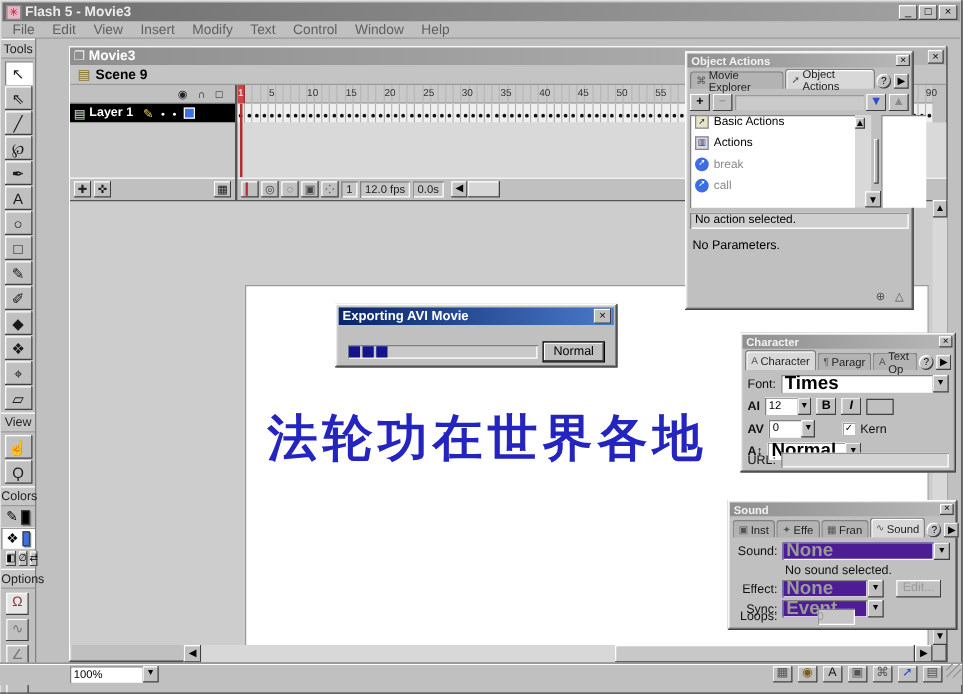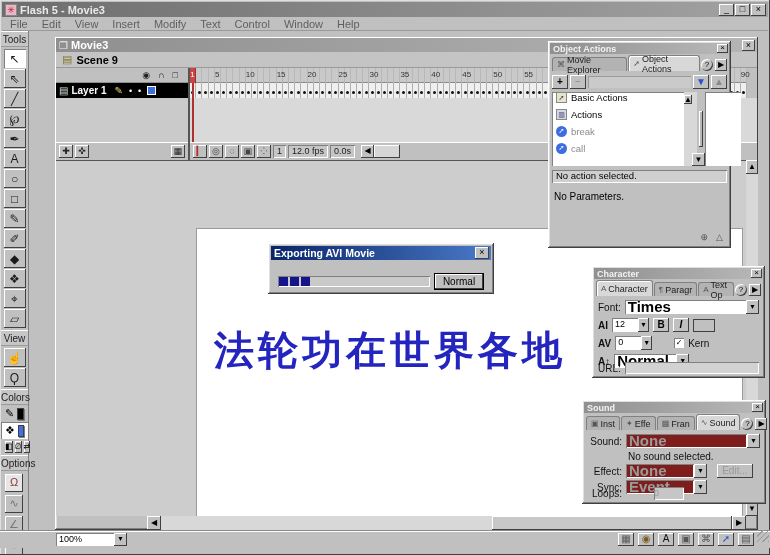--- a/index.html
+++ b/index.html
@@ -143,21 +143,21 @@
   .tab.sel { height:16px; background:#d8d8d8; box-shadow: inset 1px 1px 0 #fff; }
   .tab .tab-ico { font-size:8px; color:#555; }
   .tab-aux { margin-left:auto; display:flex; gap:2px; align-items:center; padding-right:2px; }
   .aux-btn { width:12px; height:12px; background:#c0c0c0; border-radius:50%;
     font-size:8px; line-height:11px; text-align:center; }
   .aux-btn.sq { border-radius:0; }
   .frow { display:flex; align-items:center; gap:4px; }
   .flabel { font-size:10px; color:#111; }
   .combo { display:flex; height:14px; }
   .combo .c-field { background:#fff; font-size:15px; line-height:13px; padding-left:3px; overflow:hidden; white-space:nowrap;font-weight:bold; }
-  .combo.dis .c-field { background:#7f1d1d; color:#9a9a9a; }
+  .combo.dis .c-field { background:#4c1d95; color:#9a9a9a; }
   .combo .c-btn { width:13px; height:14px; background:#c0c0c0; font-size:7px; line-height:13px; text-align:center; }
   .small-btn { height:14px; background:#c0c0c0; font-size:10px; text-align:center; line-height:13px; }
 
   
   #oa-toolbar { position:absolute; left:4px; top:32px; right:4px; height:17px; display:flex; gap:2px; align-items:center; }
   #oa-toolbar .ob { width:16px; height:14px; background:#c0c0c0; font-size:10px; line-height:13px; text-align:center; font-weight:bold; }
   #oa-toolbar .ob.dim { color:#8a8a8a; font-weight:normal; }
   #oa-toolbar .o-space { flex:1; height:12px; background:#cacaca; box-shadow: inset 1px 1px 0 #9a9a9a; }
   #oa-list { position:absolute; left:4px; top:51px; width:132px; height:74px; background:#fff; overflow:hidden; }
   .oa-row { display:flex; align-items:flex-start; height:17px; gap:4px; padding-left:4px; font-size:9.5px; }

